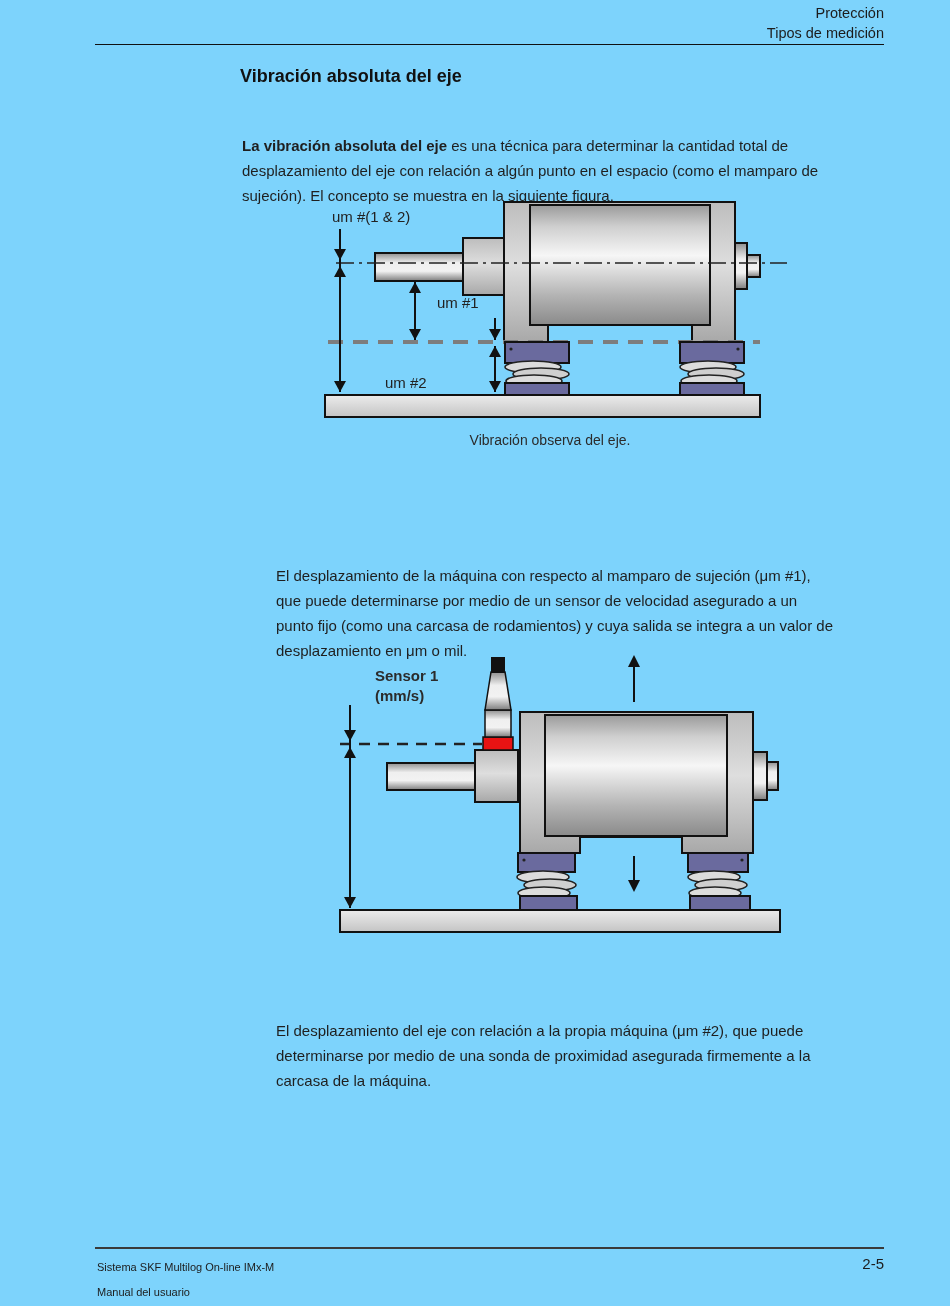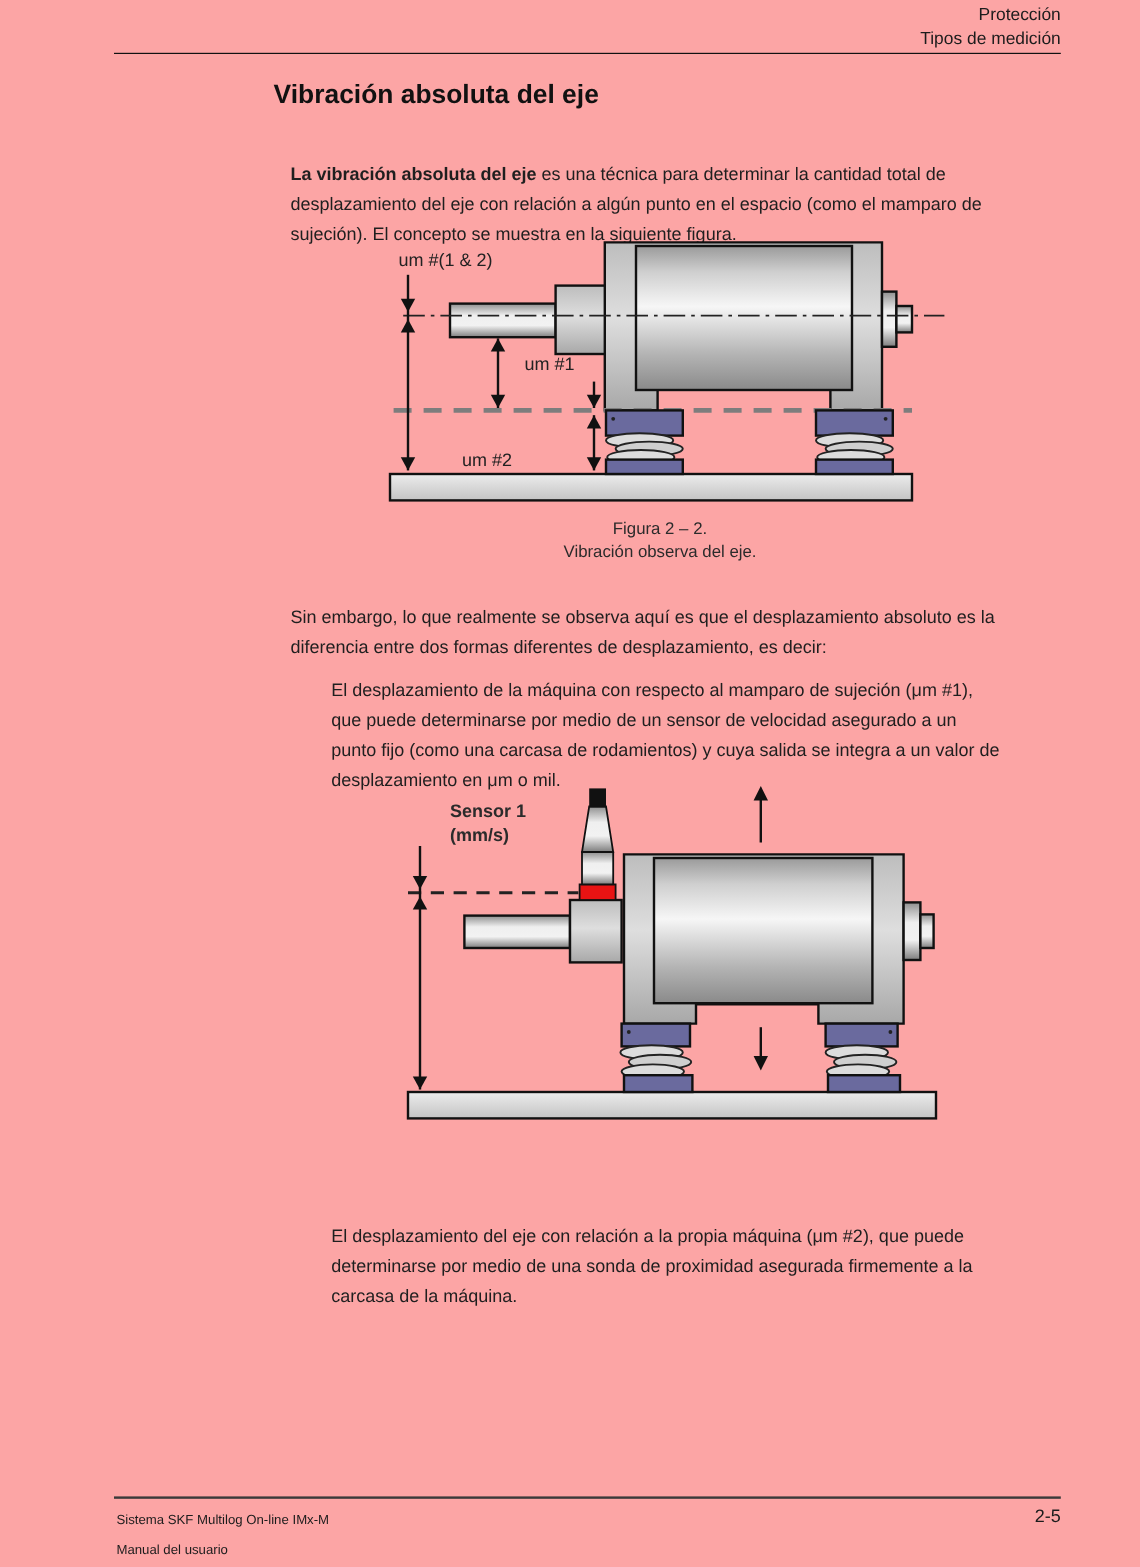--- a/index.html
+++ b/index.html
@@ -1,25 +1,25 @@
 <!DOCTYPE html>
 <html><head>
 <meta charset="utf-8">
 <style>
   html,body{margin:0;padding:0;background:#ffffff;}
   .page{
-    position:relative; width:950px; height:1306px; background:#fca5a5;
+    position:relative; width:950px; height:1306px; background:#7dd3fc;
     font-family:"Liberation Sans", sans-serif; color:#1f1f1f; overflow:hidden;
   }
   .abs{position:absolute;}
   
   .hdr-text{top:3px; right:66px; text-align:right; font-size:14.5px; line-height:20px; color:#1c1c1c;}
   .rule-top{top:44px; left:95px; width:789px; height:0; border-top:1.6px solid #111;}
   
-  .title{top:66px; left:228px; font-size:22px; font-weight:bold; color:#111;}
+  .title{top:66px; left:240px; font-size:18px; font-weight:bold; color:#111;}
   
   p.body{margin:15px; font-size:15px; line-height:25px; white-space:pre-line;}
   .p1{top:118px; left:227px; width:700px;}
   .p2{top:487px; left:227px; width:700px;}
   .p3{top:548px; left:261px; width:680px;}
   .p4{top:1003px; left:261px; width:680px;}
   .lead{font-weight:bold;}
   
   .caption{text-align:center; font-size:14px; line-height:19px; color:#2b2b2b;}
   .cap1{top:431px; left:300px; width:500px;}
@@ -122,26 +122,23 @@
       <polygon points="189,161 201,161 195,150"></polygon>
         <polygon points="189,185 201,185 195,196"></polygon>
     </g>
 
     <text x="32" y="26" font-size="15" fill="#222">um #(1 &amp; 2)</text>
     <text x="137" y="112" font-size="15" fill="#222">um #1</text>
     <text x="85" y="192" font-size="15" fill="#222">um #2</text>
   </svg>
 
   <div class="abs caption cap1">
-    <div>Figura 2 – 2.</div>
     <div>Vibración observa del eje.</div>
   </div>
 
-  <p class="abs body p2">Sin embargo, lo que realmente se observa aquí es que el desplazamiento absoluto es la
-diferencia entre dos formas diferentes de desplazamiento, es decir:</p>
 
   <p class="abs body p3">El desplazamiento de la máquina con respecto al mamparo de sujeción (μm #1),
 que puede determinarse por medio de un sensor de velocidad asegurado a un
 punto fijo (como una carcasa de rodamientos) y cuya salida se integra a un valor de
 desplazamiento en μm o mil.</p>
 
   <svg class="abs fig2" width="460" height="290" viewBox="0 0 460 290">
 
     <rect x="8" y="260" width="440" height="22" fill="url(#gBase)" stroke="#111" stroke-width="2"></rect>
 

